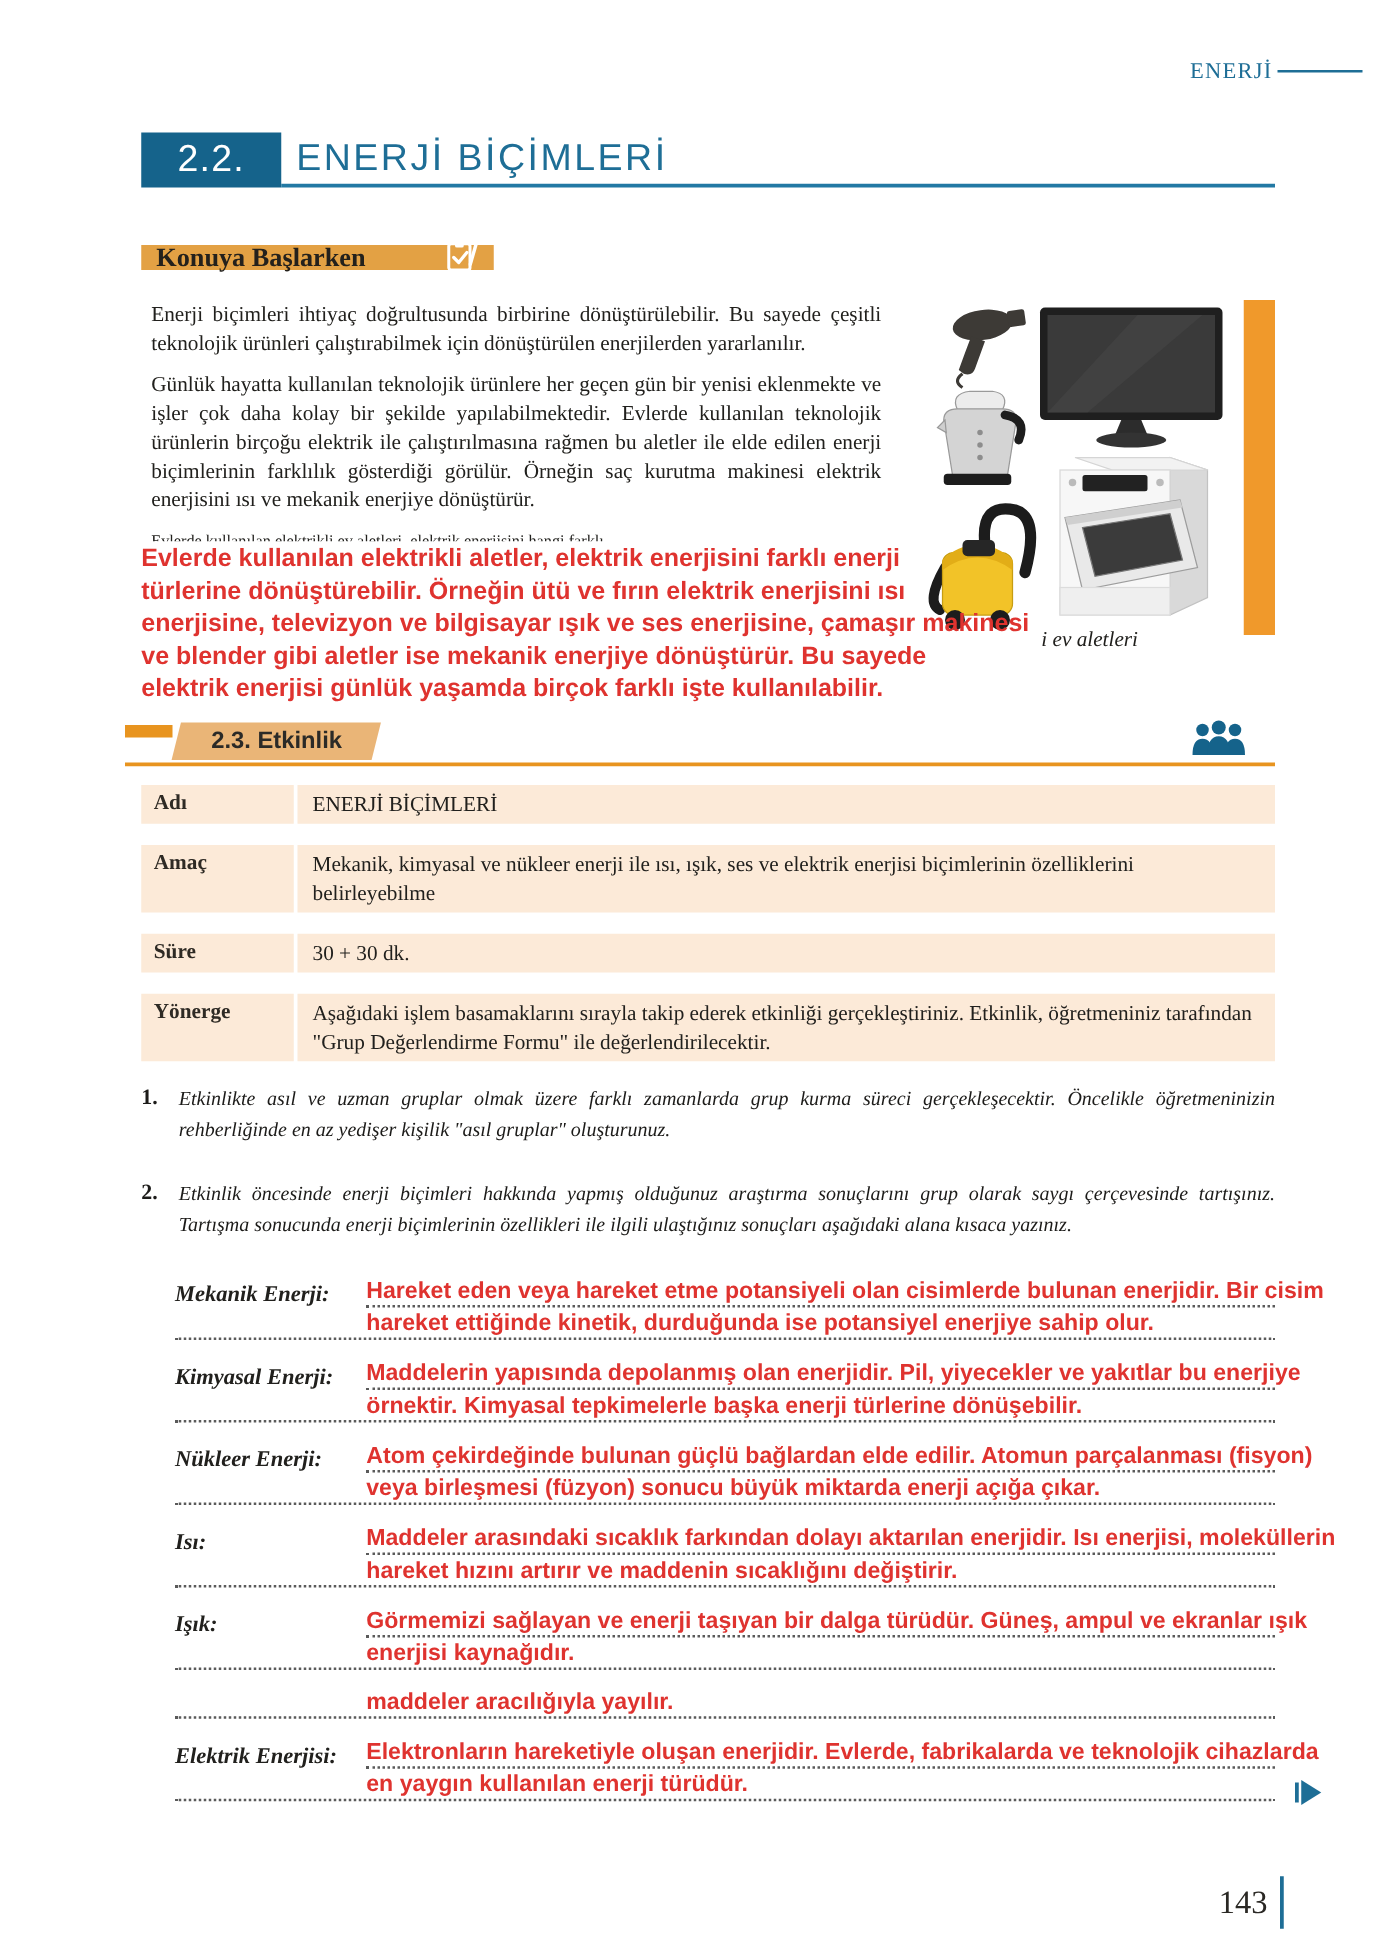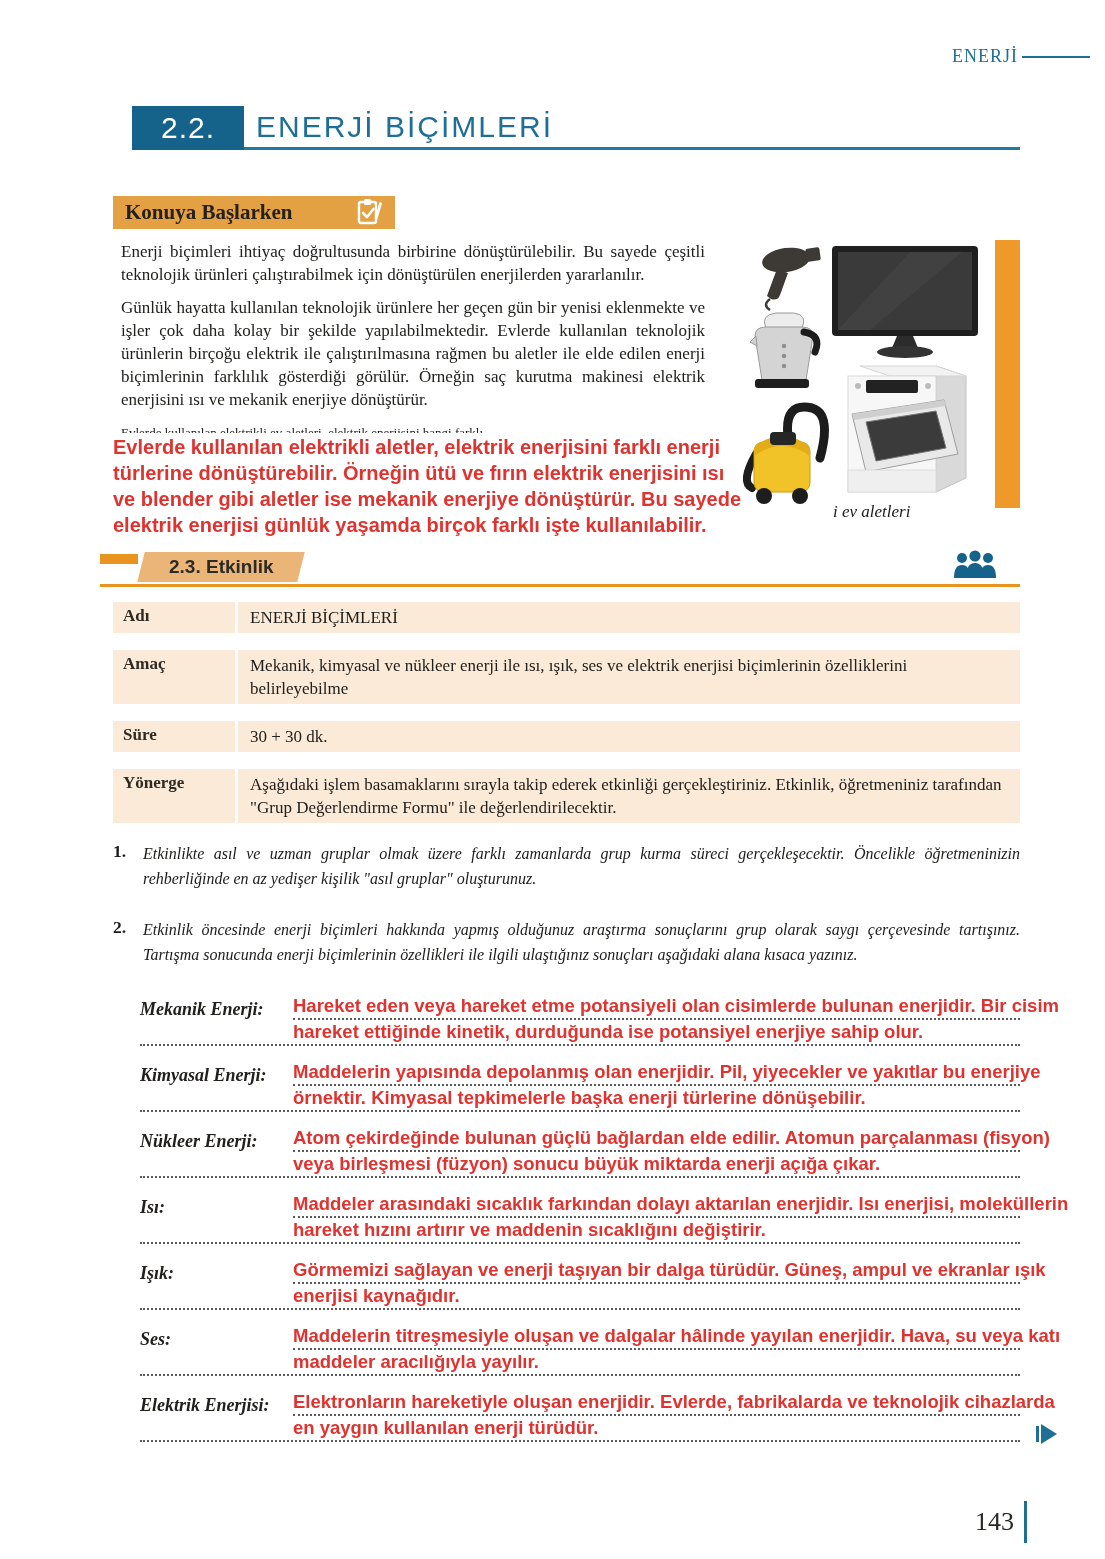--- a/index.html
+++ b/index.html
@@ -15,39 +15,39 @@
     display:flex; align-items:center; gap:4px;
   }
   .chap-header .chap-title {
     color:#1e6e96; font-size:18px; letter-spacing:1px; font-family:"Liberation Serif", serif;
   }
   .chap-header .chap-rule { width:68px; height:2px; background:#1e6e96; }
 
   
   .section-row {
     position:absolute; top:106px; left:113px; right:85px;
-    display:flex; align-items:stretch;margin-left:19px;
+    display:flex; align-items:stretch;
   }
   .section-numbox {
     width:112px; height:44px; background:#15638b; color:#fff;
     font-family:"Liberation Sans", sans-serif; font-size:30px;
     display:flex; align-items:center; justify-content:center; letter-spacing:1px;
   }
   .section-titlewrap {
     flex:1; border-bottom:3px solid #2279a4; margin-left:0;
     display:flex; align-items:center; padding-left:12px;
   }
   .section-title {
     color:#1e6e96; font-family:"Liberation Sans", sans-serif;
     font-size:30px; letter-spacing:2px;
   }
 
   
   .intro-banner {
-    position:absolute; top:196px; left:113px; width:282px; height:33px;
+    position:absolute; top:196px; left:113px; width:282px; height:20px;
     background:#e3a144; display:flex; align-items:center; padding:0 10px 0 12px;
     justify-content:space-between;
   }
   .intro-banner .label {
     font-weight:bold; font-size:21px; color:#24211c; font-family:"Liberation Serif", serif;
   }
 
   
   .content { position:absolute; top:240px; left:113px; width:907px; }
   .textcol { width:592px; padding-left:8px; }
@@ -236,20 +236,21 @@
 
     <div class="textcol">
       <p class="para">Enerji biçimleri ihtiyaç doğrultusunda birbirine dönüştürülebilir. Bu sayede çeşitli teknolojik ürünleri çalıştırabilmek için dönüştürülen enerjilerden yararlanılır.</p>
       <p class="para">Günlük hayatta kullanılan teknolojik ürünlere her geçen gün bir yenisi eklenmekte ve işler çok daha kolay bir şekilde yapılabilmektedir. Evlerde kullanılan teknolojik ürünlerin birçoğu elektrik ile çalıştırılmasına rağmen bu aletler ile elde edilen enerji biçimlerinin farklılık gösterdiği görülür. Örneğin saç kurutma makinesi elektrik enerjisini ısı ve mekanik enerjiye dönüştürür.</p>
     </div>
     <div class="truncated-line">Evlerde kullanılan elektrikli ev aletleri, elektrik enerjisini hangi farklı</div>
 
     <div class="annotation">
       <div class="ann-line">Evlerde kullanılan elektrikli aletler, elektrik enerjisini farklı enerji</div>
       <div class="ann-line">türlerine dönüştürebilir. Örneğin ütü ve fırın elektrik enerjisini ısı</div>
+      <div class="ann-line">enerjisine, televizyon ve bilgisayar ışık ve ses enerjisine, çamaşır makinesi</div>
       <div class="ann-line">ve blender gibi aletler ise mekanik enerjiye dönüştürür. Bu sayede</div>
       <div class="ann-line">elektrik enerjisi günlük yaşamda birçok farklı işte kullanılabilir.</div>
     </div>
 
     <div class="activity">
       <div class="act-banner-row">
         <span class="act-dash"></span>
         <div class="act-tag">
           <span class="tag-text">2.3. Etkinlik</span>
         </div>
@@ -354,26 +355,20 @@
             <span class="f-fill">
               <span class="red-ans">Görmemizi sağlayan ve enerji taşıyan bir dalga türüdür. Güneş, ampul ve ekranlar ışık</span>
             </span>
           </div>
           <div class="f-row2">
             <span class="red-ans">enerjisi kaynağıdır.</span>
           </div>
         </div>
 
         <div class="field">
-          <div class="f-row1">
-            <span class="f-label">Ses:</span>
-            <span class="f-fill">
-              <span class="red-ans">Maddelerin titreşmesiyle oluşan ve dalgalar hâlinde yayılan enerjidir. Hava, su veya katı</span>
-            </span>
-          </div>
           <div class="f-row2">
             <span class="red-ans">maddeler aracılığıyla yayılır.</span>
           </div>
         </div>
 
         <div class="field">
           <div class="f-row1">
             <span class="f-label">Elektrik Enerjisi:</span>
             <span class="f-fill">
               <span class="red-ans">Elektronların hareketiyle oluşan enerjidir. Evlerde, fabrikalarda ve teknolojik cihazlarda</span>

